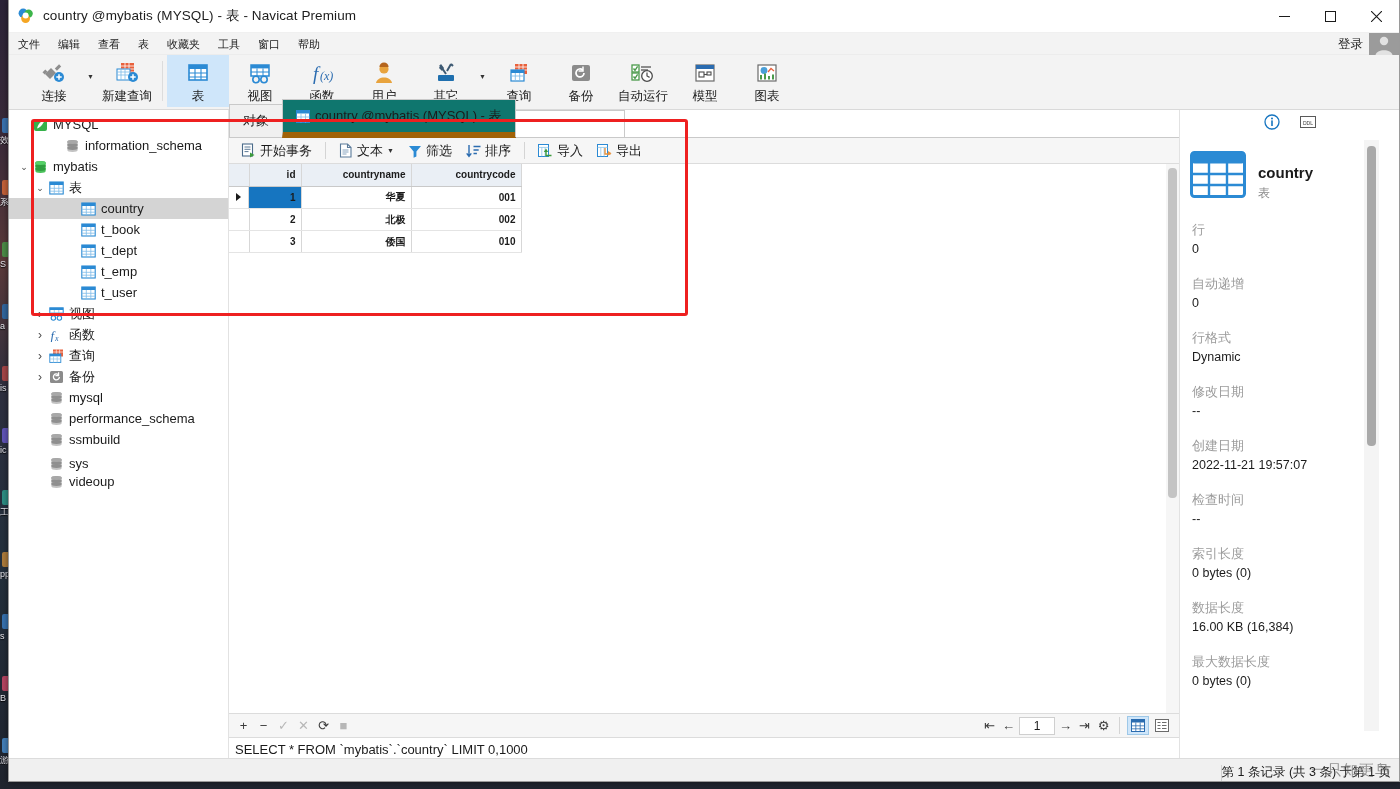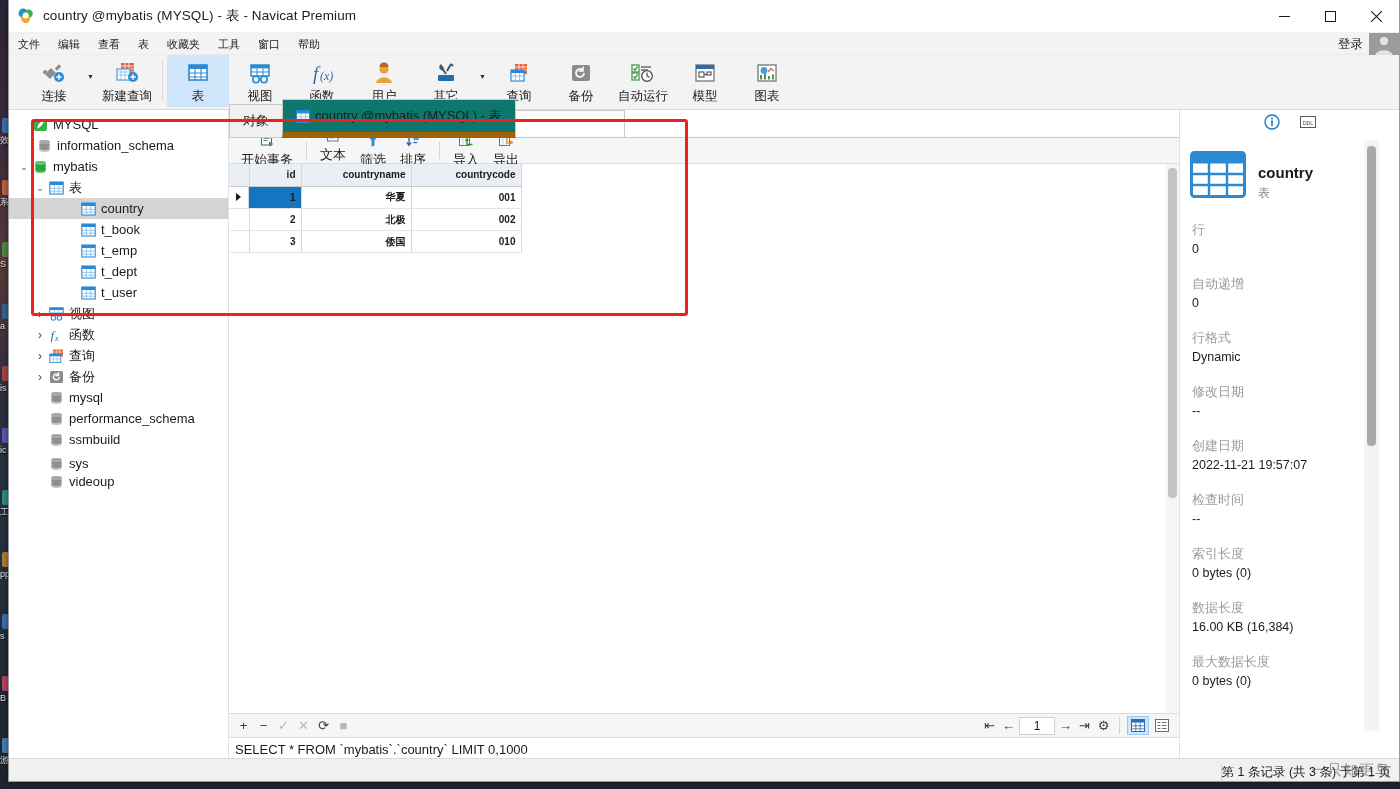--- a/index.html
+++ b/index.html
@@ -115,21 +115,21 @@
     font-size: 13px; color: #1b1b1b; border: 1px solid #c9c9c9;
     border-bottom: none; background: #f0f0f0; margin-right: -1px; gap:5px;
   }
   .tab.active { background: #0f766e; border-bottom: 6px solid #a16207; margin-bottom: -1px; }
   .tab-blank { width: 110px; height: 27px; border: 1px solid #c9c9c9; border-bottom:none; background:#fff; }
 
   #gridtools {
     height: 26px; background: #f6f6f6; border-bottom: 1px solid #dcdcdc;
     display: flex; align-items: center; padding-left: 6px; gap: 2px;
   }
-  .gt { display: flex; align-items: center; gap: 4px; padding: 2px 6px; font-size: 13px; color: #1b1b1b; flex-direction: column; }
+  .gt { display: flex; align-items: center; gap: 4px; padding: 2px 6px; font-size: 13px; color: #1b1b1b; }
   .gt-sep { width: 1px; height: 17px; background: #d4d4d4; margin: 0 5px; }
   .caret-sm { font-size: 7px; color: #333; }
 
   
   #gridwrap { flex: 1; position: relative; overflow: hidden; background: #fff; }
   table#grid { border-collapse: collapse; table-layout: fixed; }
   table#grid th, table#grid td {
     border-right: 1px solid #d7d7d7; border-bottom: 1px solid #e4e4e4;
     font-size: 10px; font-weight: bold; height: 22px; padding: 0 5px;
     text-align: right; color: #1b1b1b; overflow: hidden; white-space: nowrap;
@@ -466,21 +466,21 @@
         <div class="tnode" style="padding-left: 8px;">
           <span class="arrow"></span>
           <span class="tico">
             <svg width="15" height="14" viewBox="0 0 15 14">
               <rect x="1" y="1" width="13" height="12" rx="2" fill="#35b14a"></rect>
               <path d="M4,10.5 C6,4 9,3 11.5,3 C9.5,6 8,9.5 4,10.5 Z" fill="#fff"></path>
             </svg>
           </span>
           <span style="margin-left: 4px;">MYSQL</span>
         </div>
-        <div class="tnode" style="padding-left: 12px;">
+        <div class="tnode" style="padding-left: 40px;">
           <span class="arrow"></span>
           <span class="tico">
             <svg width="15" height="14" viewBox="0 0 15 14">
               <ellipse cx="7.5" cy="3" rx="5.2" ry="1.9" fill="#9a9a9a"></ellipse>
               <path d="M2.3,3 v8 a5.2,1.9 0 0,0 10.4,0 v-8 z" fill="#c2c2c2"></path>
               <ellipse cx="7.5" cy="6" rx="5.2" ry="1.9" fill="#8f8f8f"></ellipse>
               <ellipse cx="7.5" cy="9" rx="5.2" ry="1.9" fill="#8f8f8f"></ellipse>
               <ellipse cx="7.5" cy="3" rx="5.2" ry="1.9" fill="#a8a8a8"></ellipse>
             </svg>
           </span>
@@ -534,32 +534,32 @@
         </div>
         <div class="tnode" style="padding-left: 56px;">
           <span class="arrow"></span>
           <span class="tico">
             <svg width="15" height="14" viewBox="0 0 15 14">
               <rect x="0.8" y="1" width="13.4" height="12" fill="#fff" stroke="#2b8ad4" stroke-width="1.1"></rect>
               <rect x="0.8" y="1" width="13.4" height="3" fill="#2b8ad4"></rect>
               <path d="M0.8,7.3 h13.4 M0.8,10.2 h13.4 M5.3,4 v9 M9.8,4 v9" stroke="#7fbbe8" stroke-width=".8"></path>
             </svg>
           </span>
-          <span style="margin-left: 4px;">t_emp</span>
+          <span style="margin-left: 4px;">t_dept</span>
         </div>
         <div class="tnode" style="padding-left: 56px;">
           <span class="arrow"></span>
           <span class="tico">
             <svg width="15" height="14" viewBox="0 0 15 14">
               <rect x="0.8" y="1" width="13.4" height="12" fill="#fff" stroke="#2b8ad4" stroke-width="1.1"></rect>
               <rect x="0.8" y="1" width="13.4" height="3" fill="#2b8ad4"></rect>
               <path d="M0.8,7.3 h13.4 M0.8,10.2 h13.4 M5.3,4 v9 M9.8,4 v9" stroke="#7fbbe8" stroke-width=".8"></path>
             </svg>
           </span>
-          <span style="margin-left: 4px;">t_dept</span>
+          <span style="margin-left: 4px;">t_emp</span>
         </div>
         <div class="tnode" style="padding-left: 56px;">
           <span class="arrow"></span>
           <span class="tico">
             <svg width="15" height="14" viewBox="0 0 15 14">
               <rect x="0.8" y="1" width="13.4" height="12" fill="#fff" stroke="#2b8ad4" stroke-width="1.1"></rect>
               <rect x="0.8" y="1" width="13.4" height="3" fill="#2b8ad4"></rect>
               <path d="M0.8,7.3 h13.4 M0.8,10.2 h13.4 M5.3,4 v9 M9.8,4 v9" stroke="#7fbbe8" stroke-width=".8"></path>
             </svg>
           </span>

